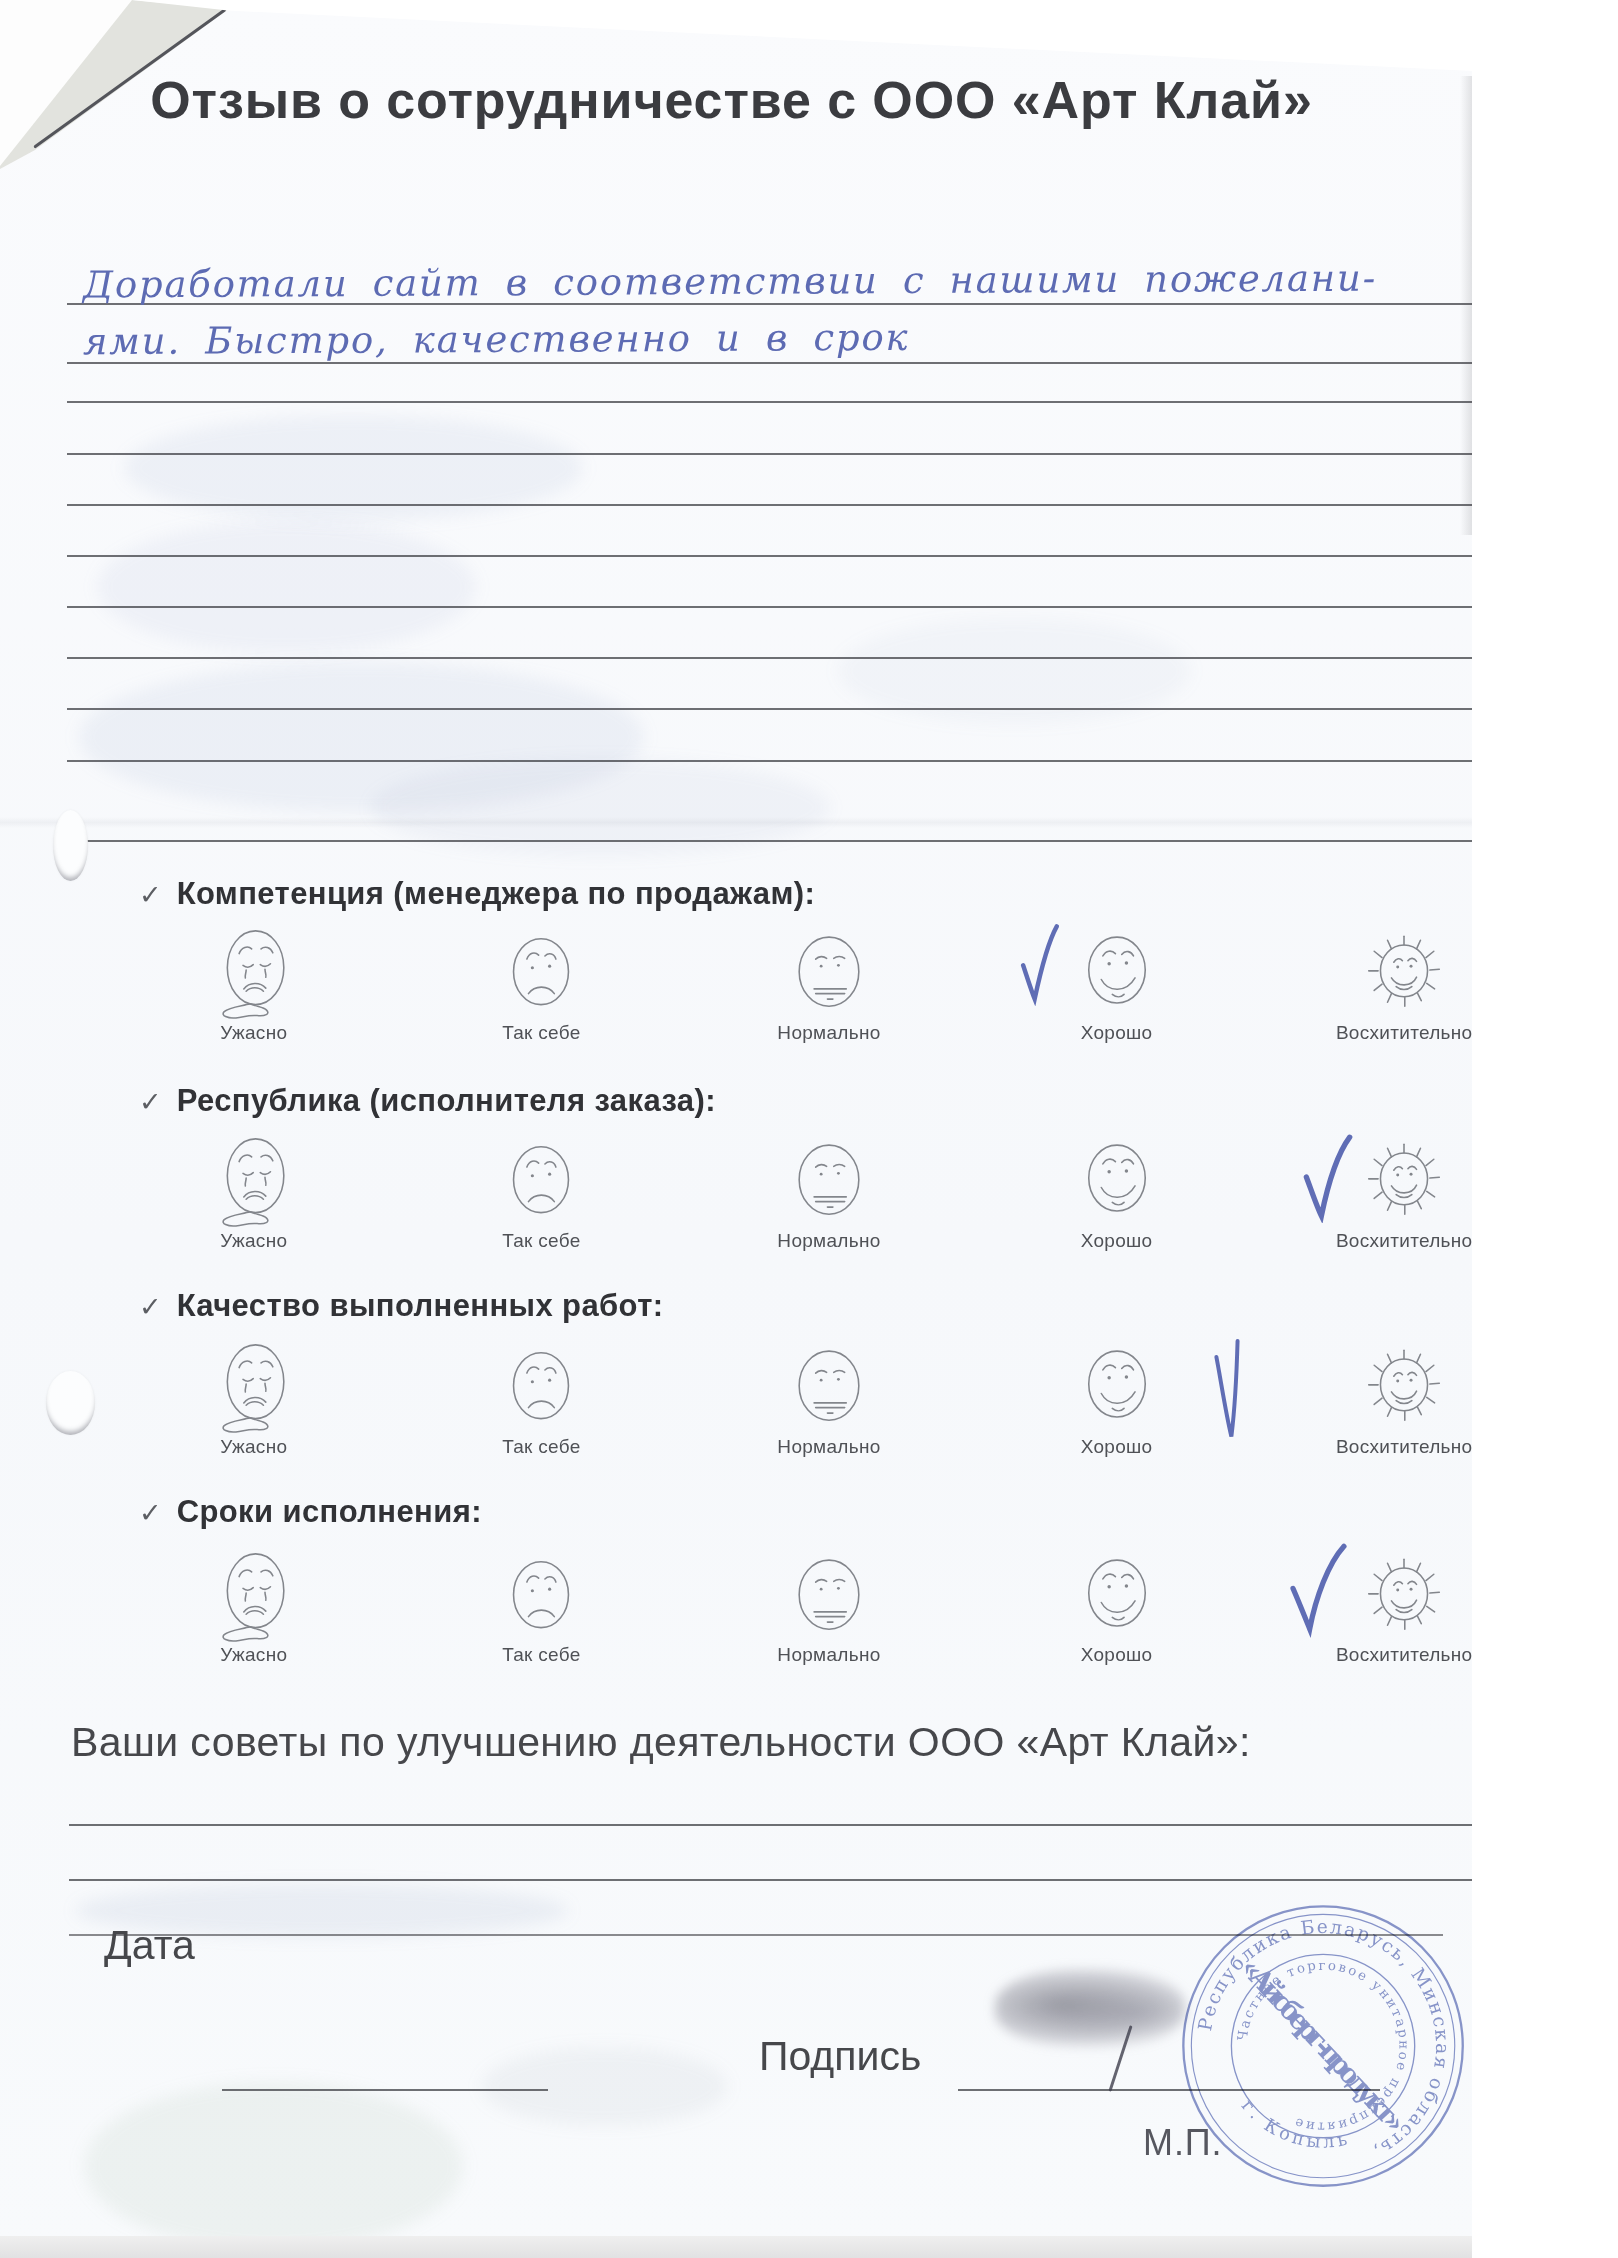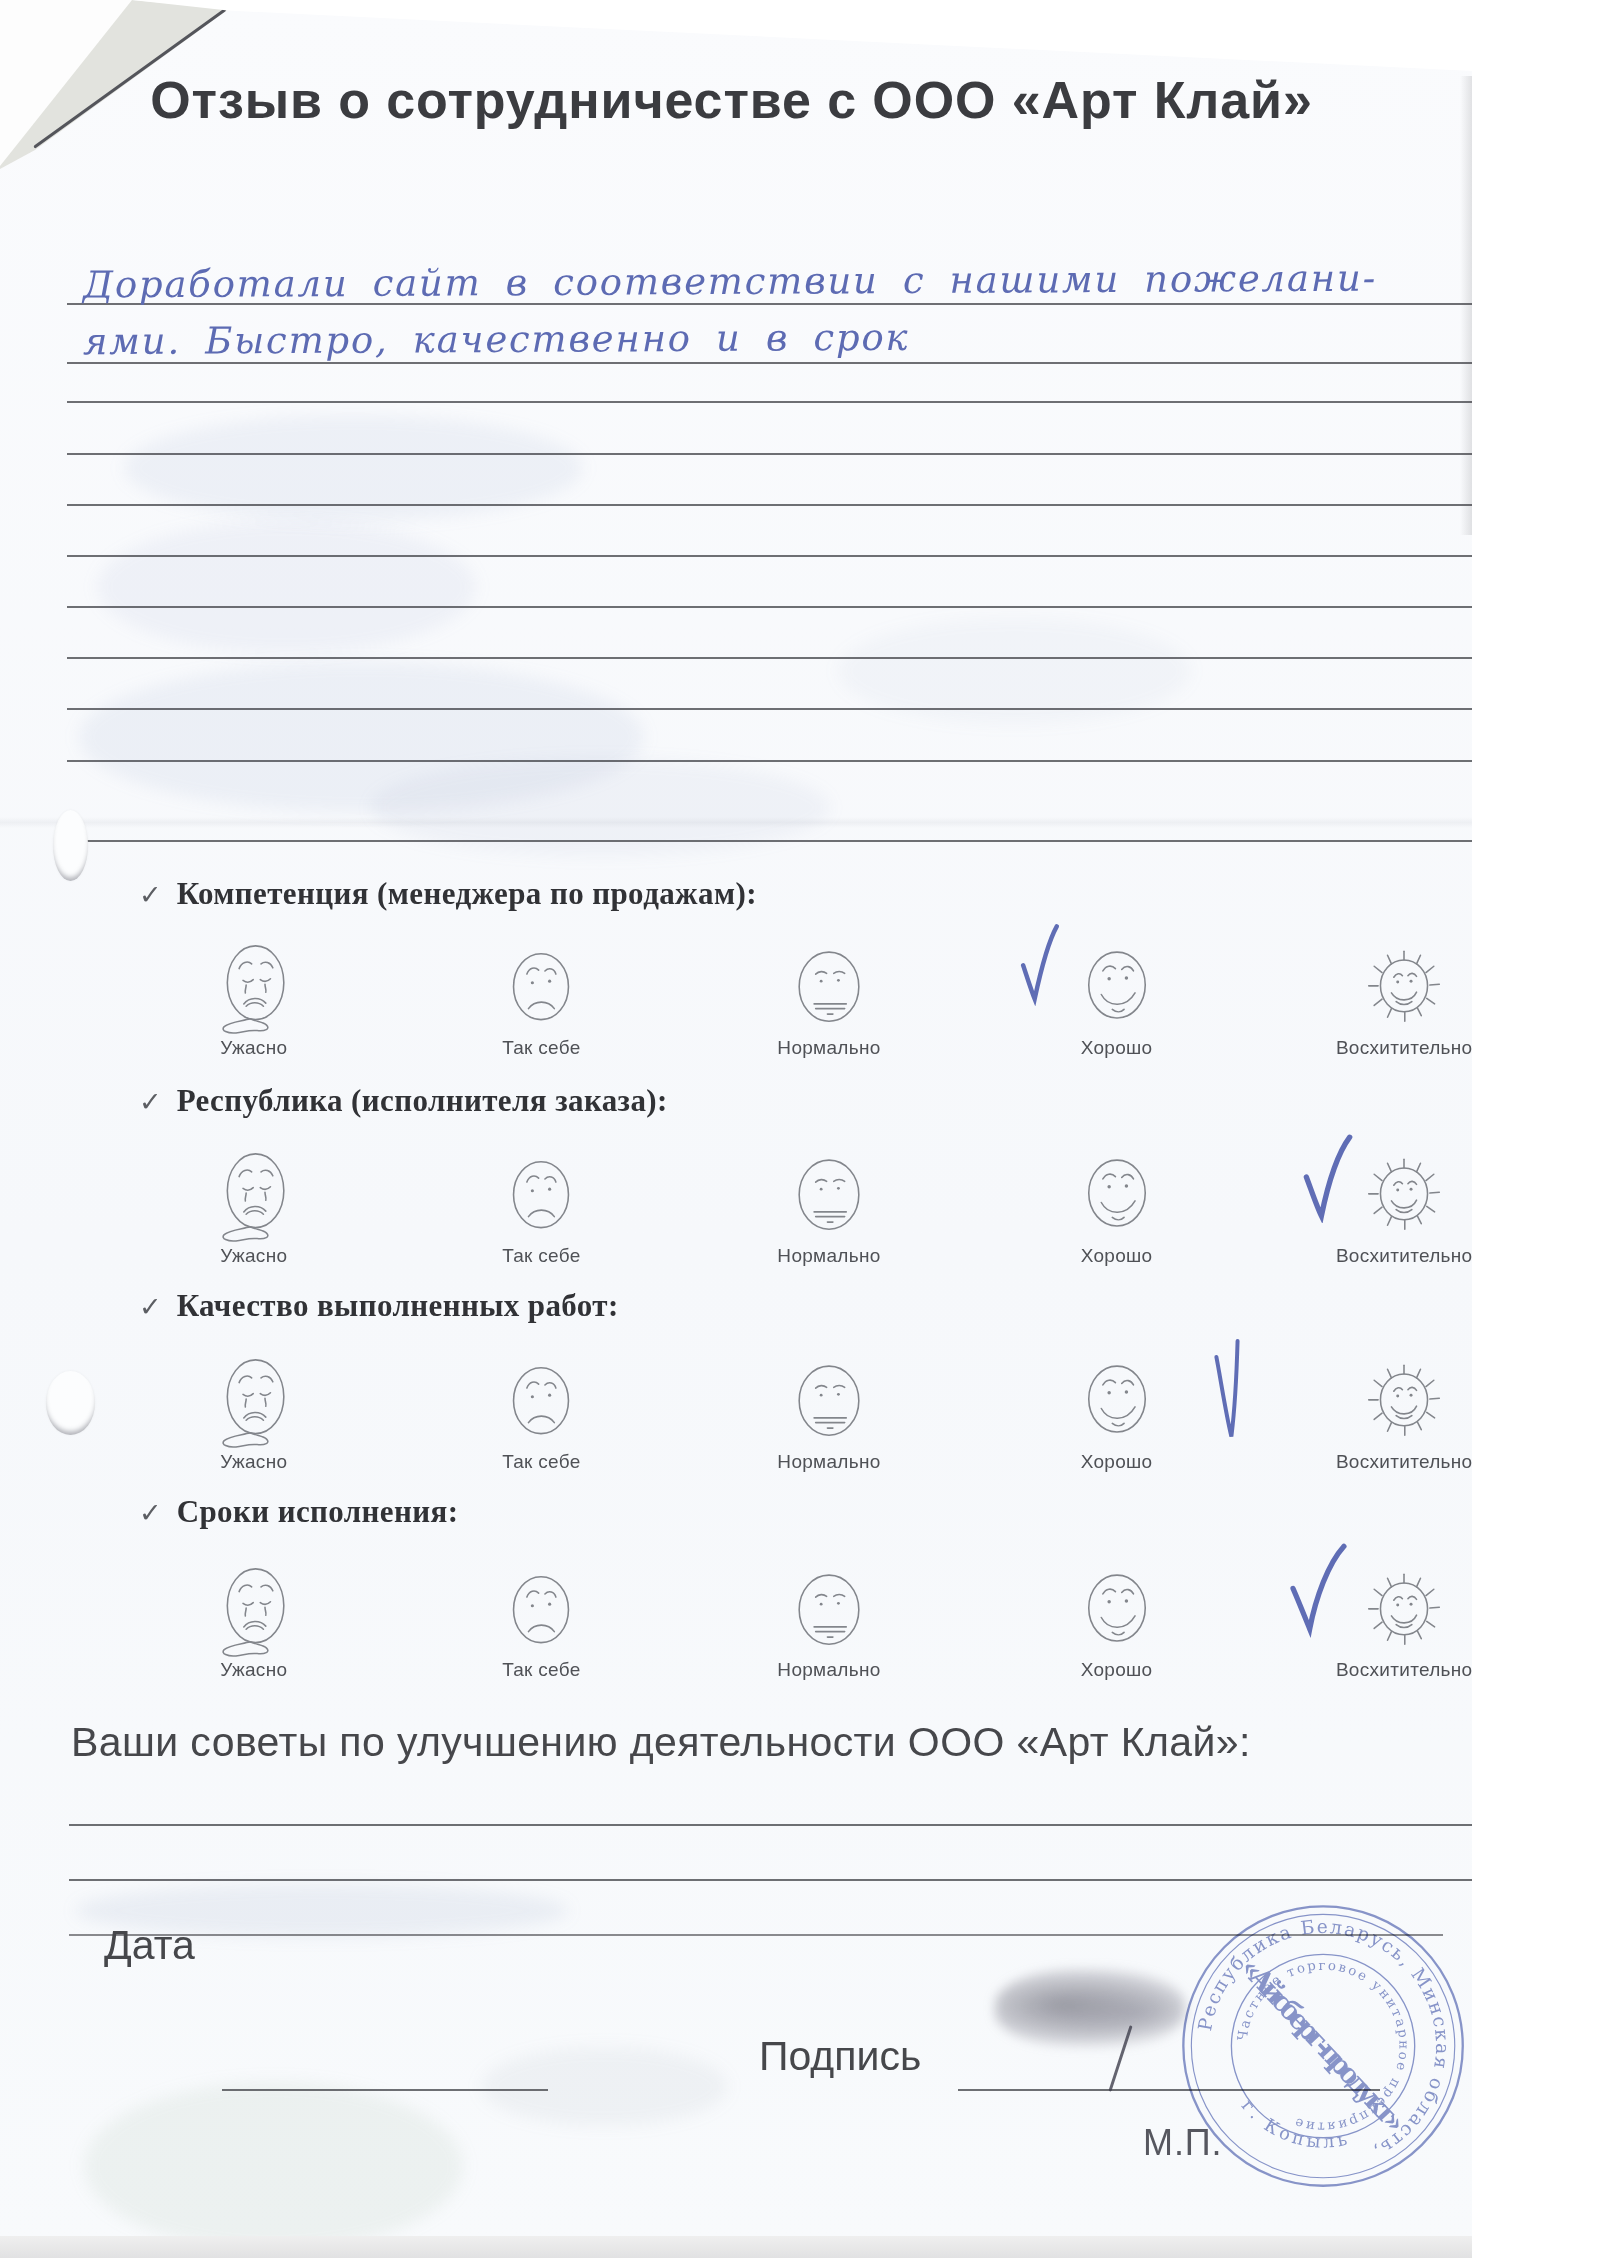--- a/index.html
+++ b/index.html
@@ -11,23 +11,23 @@
   .rule.faint{opacity:.6;}
   
   .title-wrap{position:absolute;left:53px;right:62px;top:74px;text-align:center;color:#3b3c40;}
   .title-line{font-weight:bold;font-size:52px;letter-spacing:0.9px;line-height:1.0;margin-bottom:23px;}
   
   .hand{position:absolute;font-family:"DejaVu Serif",serif;font-style:italic;font-size:37px;
         color:#5d6bb3;letter-spacing:1.8px;word-spacing:10.6px;white-space:nowrap;transform:rotate(-.3deg);}
   
   .sec-heading{position:absolute;left:139px;display:flex;align-items:flex-start;color:#313236;}
   .bullet{font-size:27px;color:#5c5e63;margin-right:15px;transform:translateY(2.6px);}
-  .sec-title{font-size:31px;font-weight:bold;letter-spacing:0.4px;font-family:Liberation Serif, serif;}
+  .sec-title{font-size:31px;font-weight:bold;letter-spacing:0.4px;}
   .faces-row,.labels-row{position:absolute;left:110px;width:1438px;display:flex;}
-  .cell{width:288px;display:flex;justify-content:center;margin-top:15px;}
+  .cell{width:288px;display:flex;justify-content:center;}
   .face{color:#83868c;}
   .labels-row .cell{font-size:19px;color:#4f5156;letter-spacing:0.3px;}
   symbol path,symbol ellipse{fill:none;stroke:currentColor;stroke-width:2;stroke-linecap:round;}
   symbol circle{fill:currentColor;stroke:none;}
   .check{position:absolute;}
   .check path{fill:none;stroke:#4a59ab;stroke-linecap:round;opacity:.88;}
   
   .advice-heading{position:absolute;left:71px;top:1719px;font-size:41px;color:#46474b;letter-spacing:0.4px;white-space:nowrap;}
   .sign-label{position:absolute;font-size:41px;color:#46474b;}
   .mp-label{position:absolute;left:1143px;top:2098px;font-size:36px;color:#56575f;letter-spacing:0.9px;margin-top:24px;}

